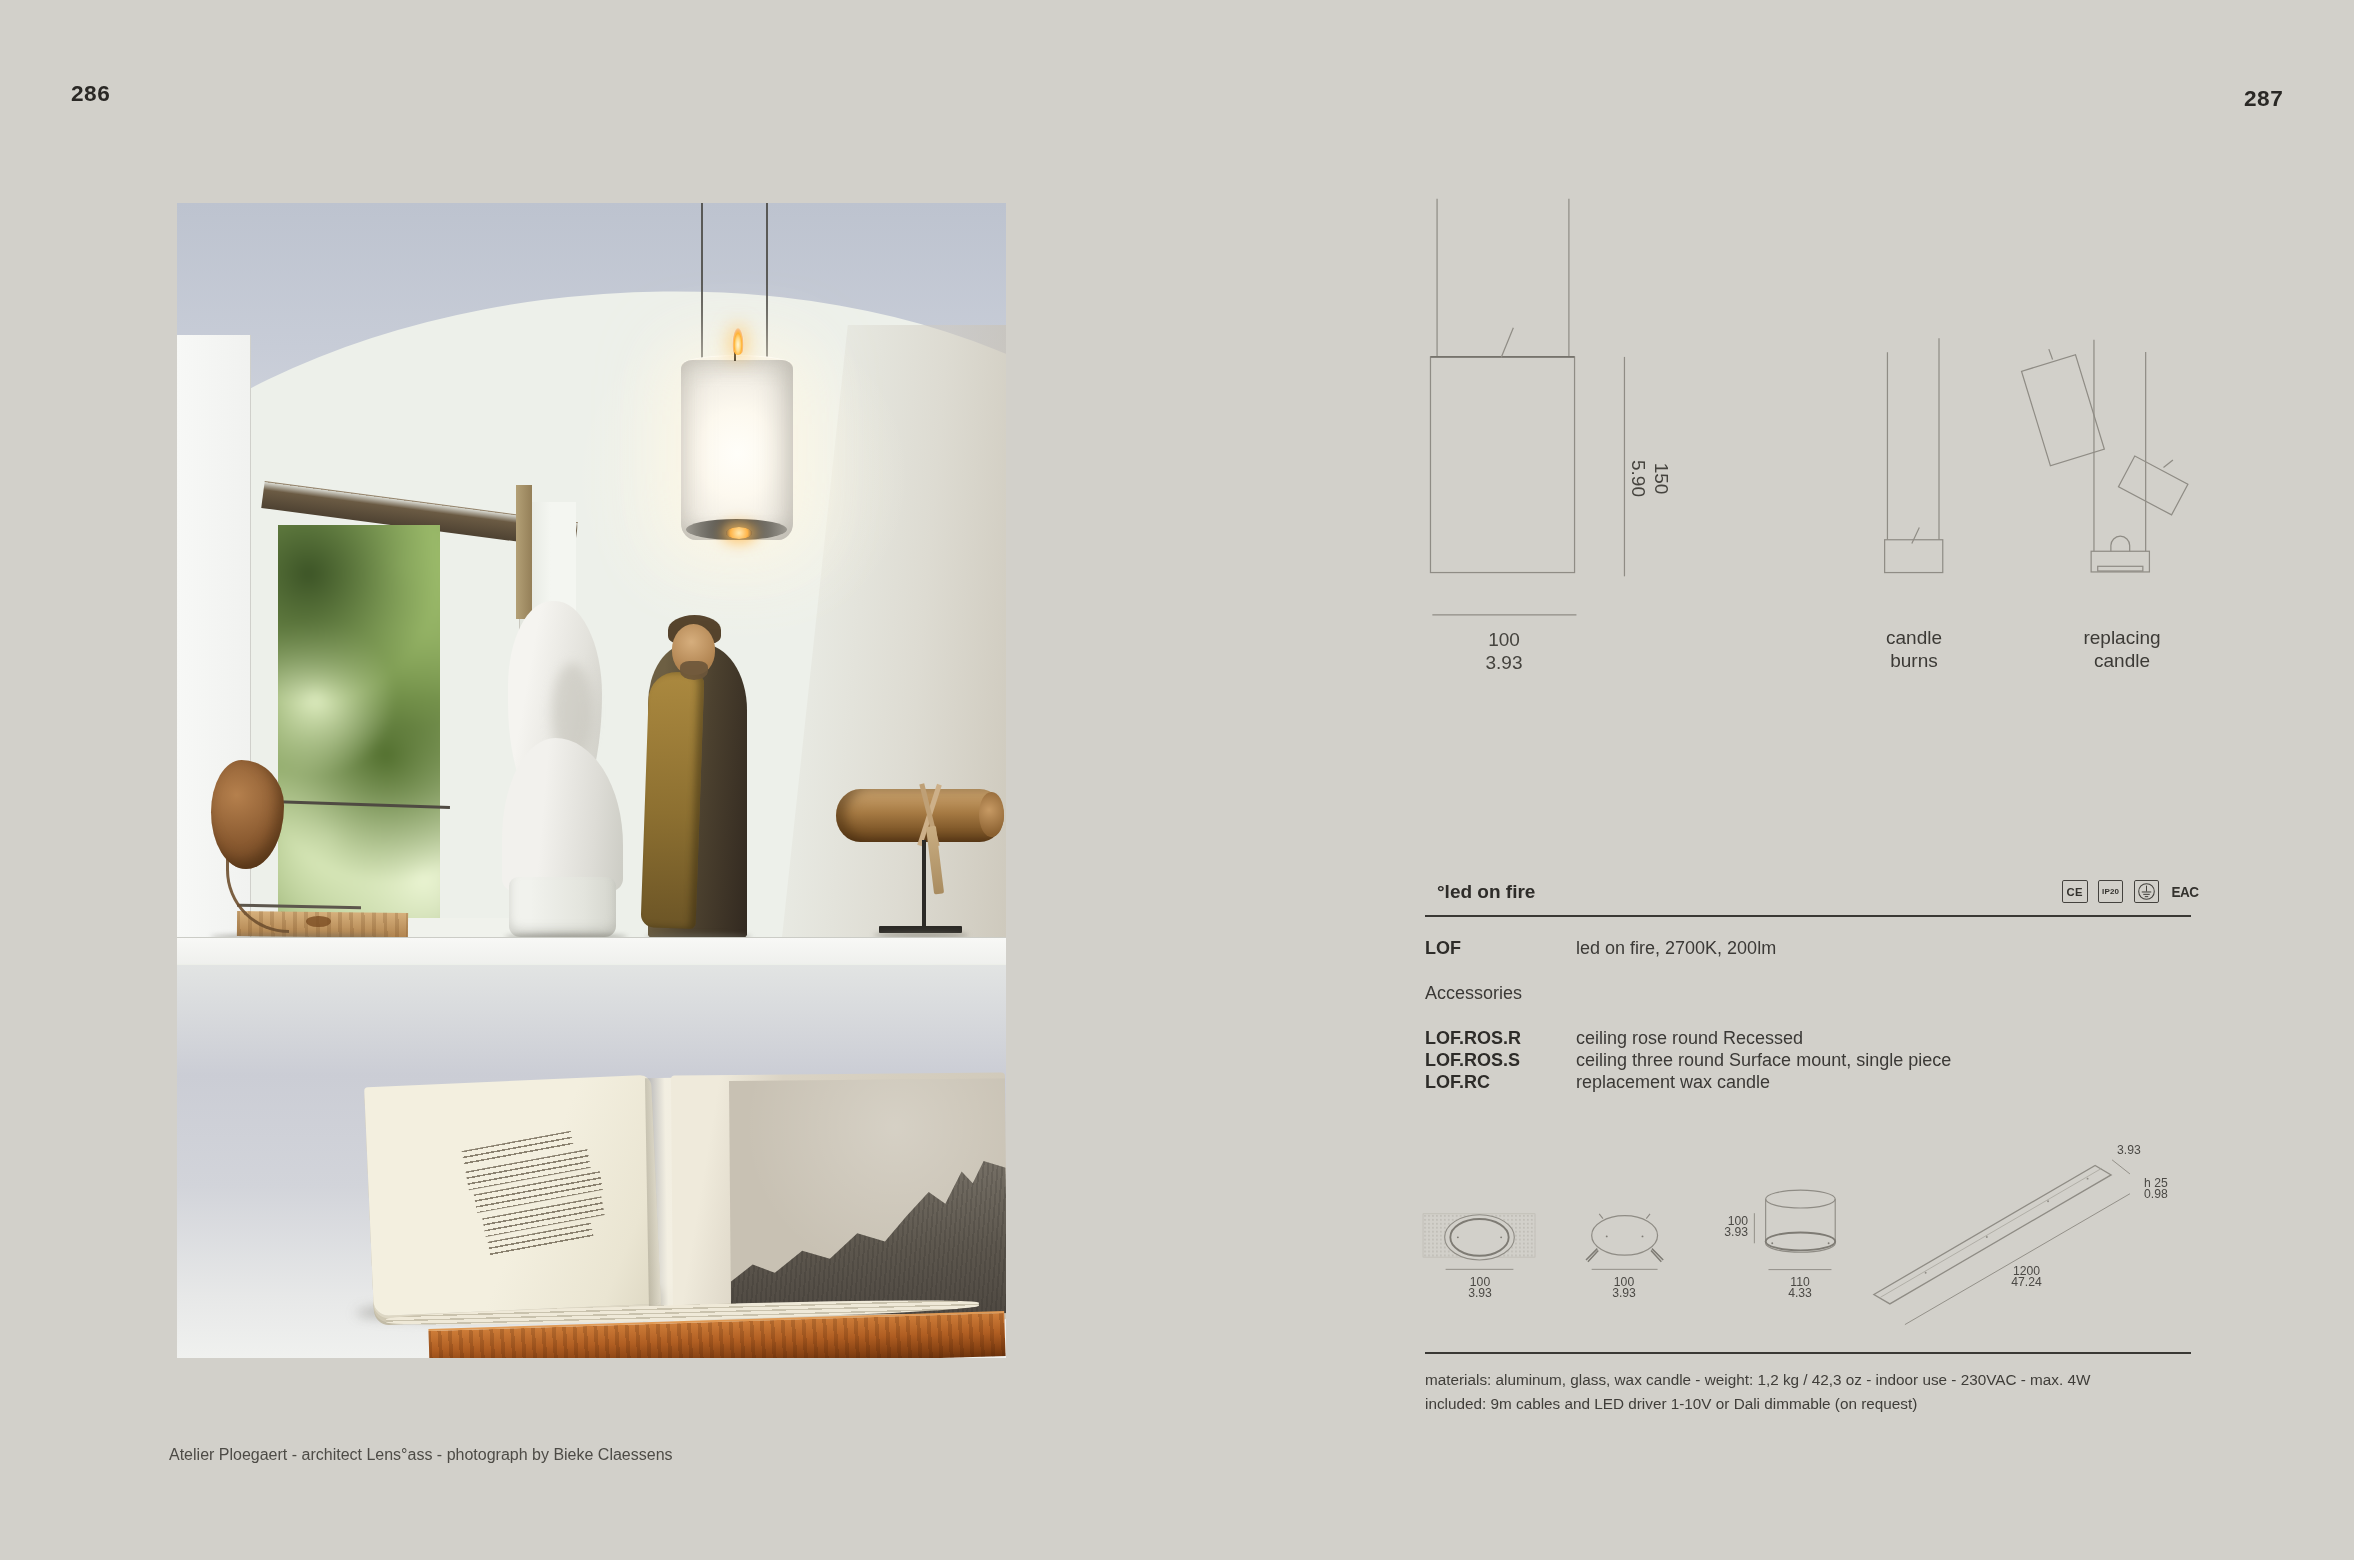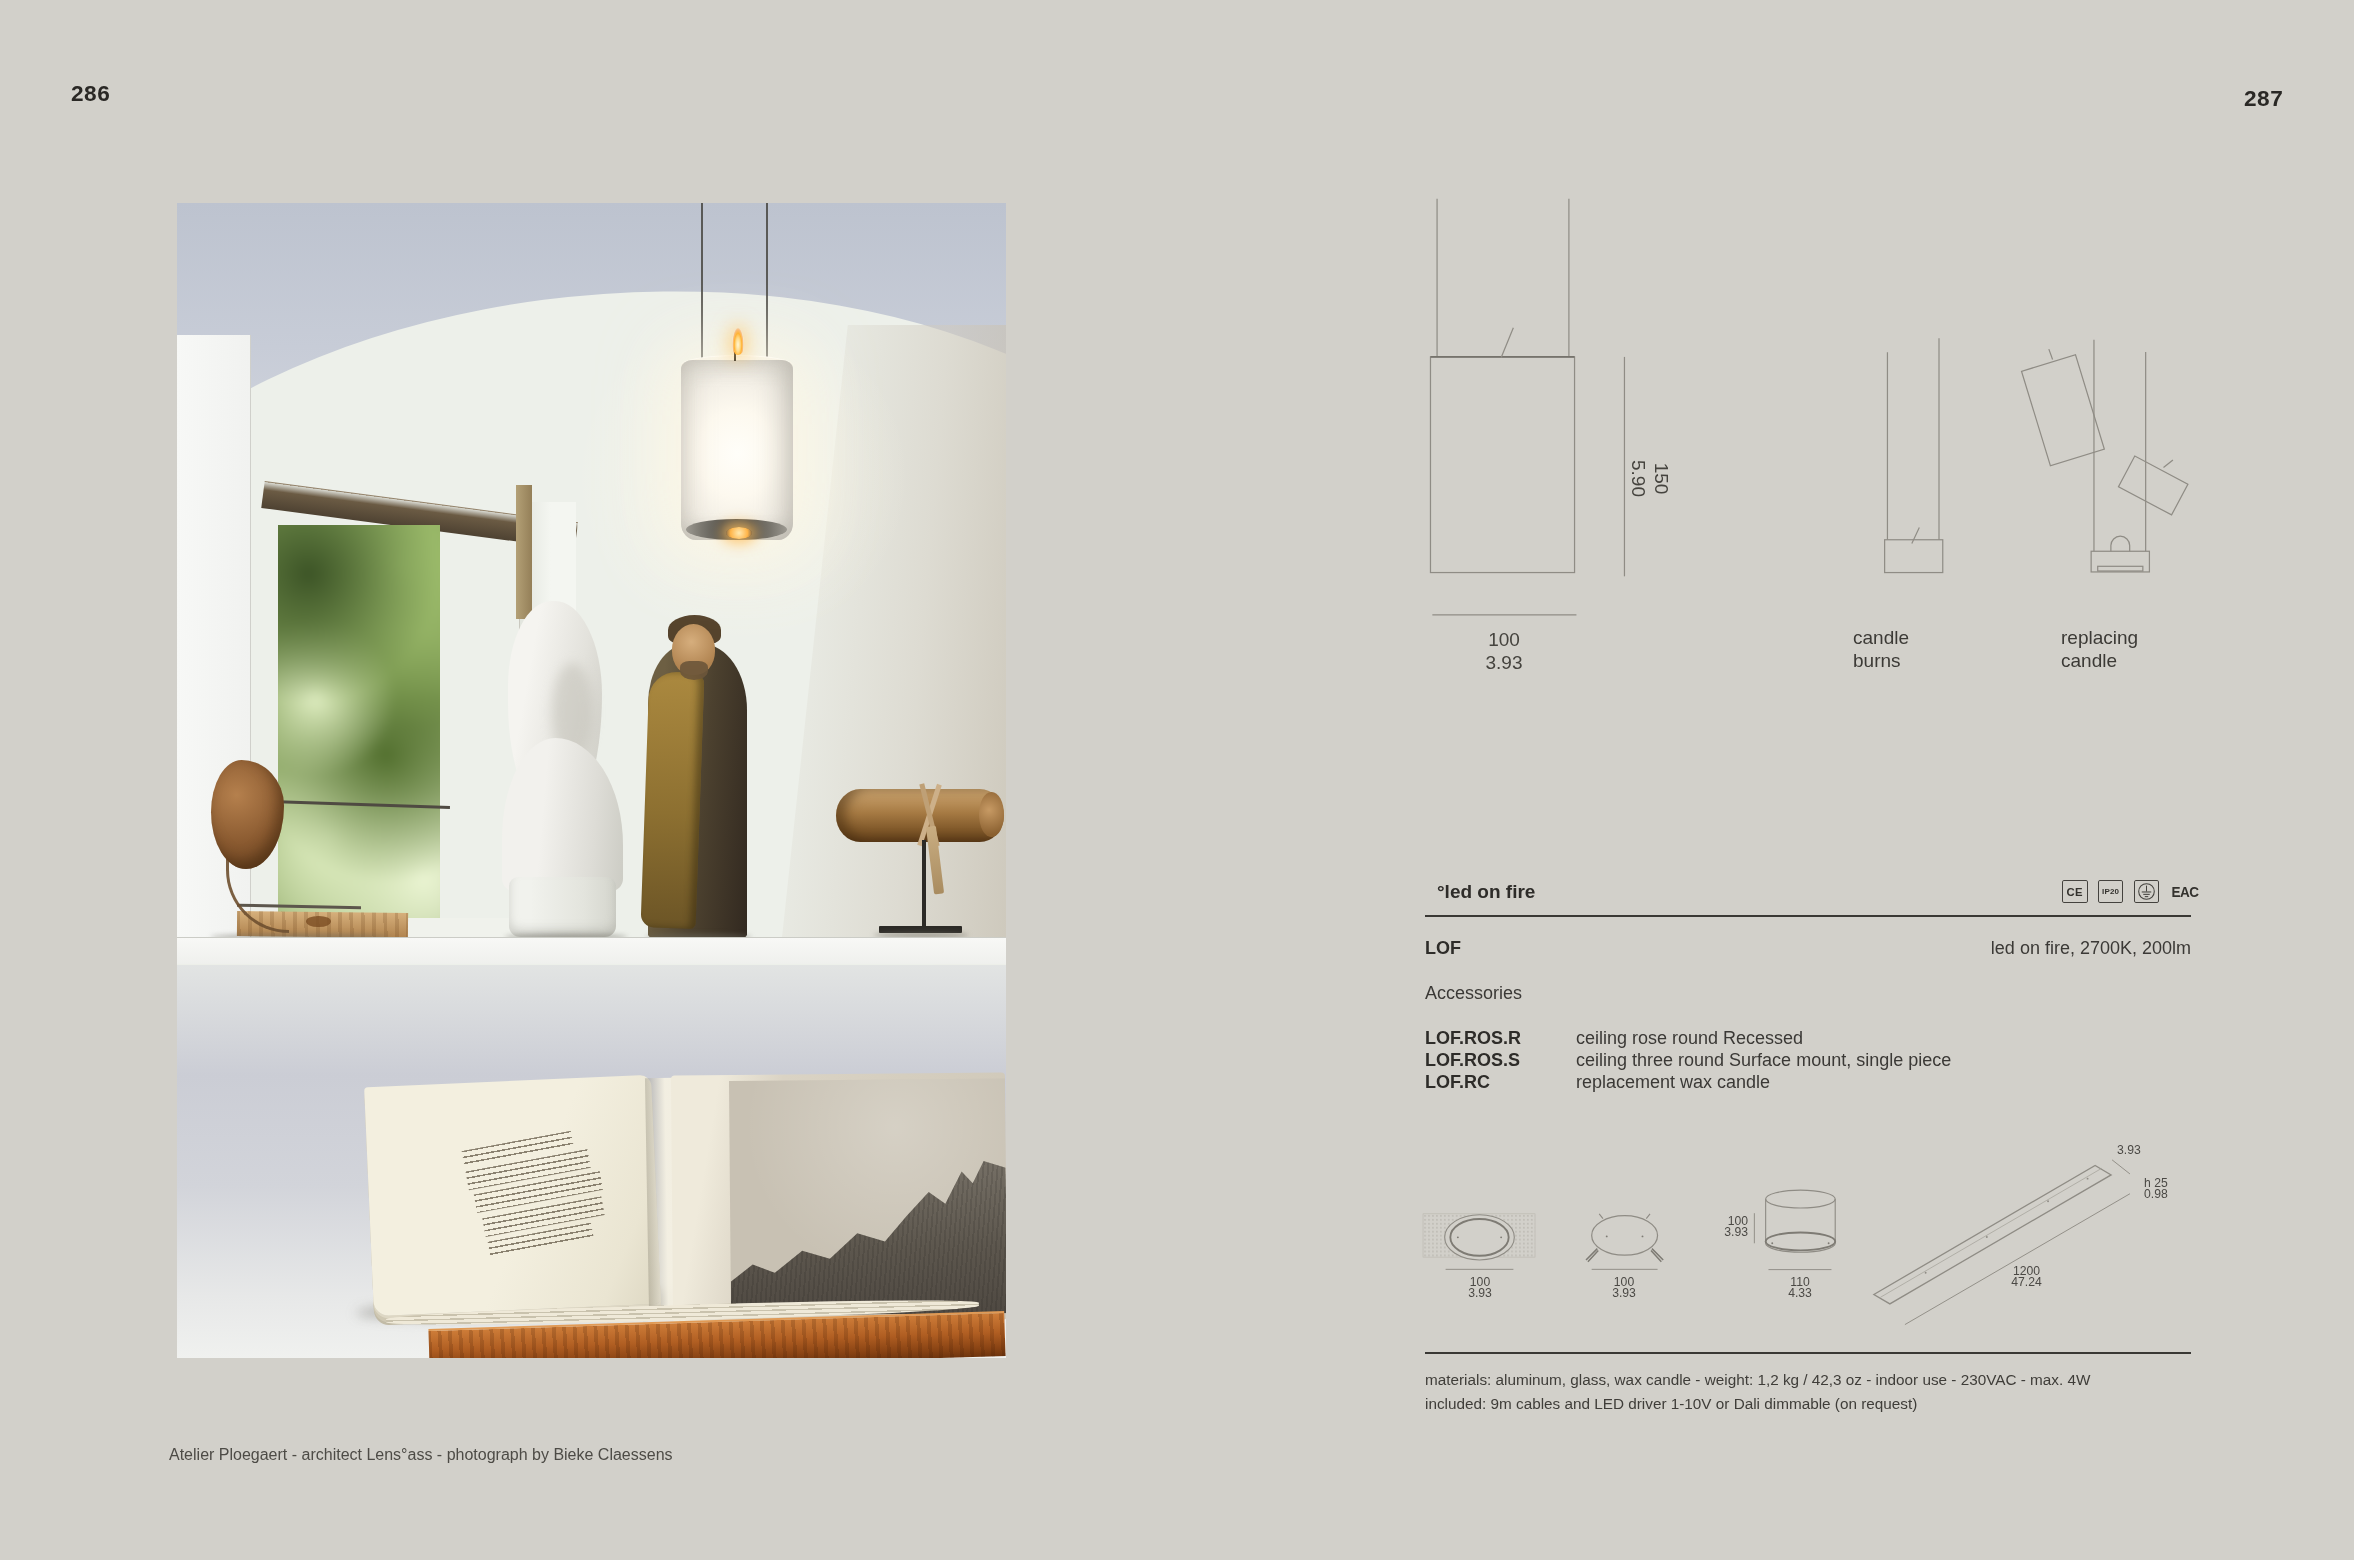--- a/index.html
+++ b/index.html
@@ -115,21 +115,21 @@
   .p-wick{left:557px;top:149px;width:1.9px;height:9.4px;background:#3d3a35;}
   .p-flame{left:555px;top:125px;width:12.2px;height:27px;border-radius:50% 50% 46% 46%/68% 68% 32% 32%;
     background:radial-gradient(50% 68% at 50% 62%,#fff8da 0%,#ffd985 38%,#ffb437 62%,rgba(255,145,35,.55) 82%,rgba(255,140,30,0) 100%);
     box-shadow:0 0 17px 4.7px rgba(255,195,90,.55);}
 
   
   svg{display:block;}
   .draw-stroke{stroke:#8f8c85;stroke-width:1.3;fill:none;}
   .dim-label{font-size:19px;line-height:22.6px;color:#45433e;text-align:center;}
   .dim-small{font-size:12.2px;line-height:11.3px;color:#4b4945;text-align:center;}
-  .seq-label{font-size:19px;line-height:22.6px;color:#3c3a36;text-align:left;}
+  .seq-label{font-size:19px;line-height:22.6px;color:#3c3a36;text-align:center;}
   .rot90{transform:rotate(90deg);}
 
   
   .spec-title{font-size:19px;font-weight:700;color:#2e2c29;}
   .rule{background:#3a3834;height:1.9px;}
   .certs{display:flex;align-items:center;gap:10.4px;}
   .cert-box{width:23.5px;height:21px;border:1.4px solid #44423e;border-radius:1.9px;display:flex;align-items:center;justify-content:center;color:#34322e;background:transparent;}
   .cert-ce{font-size:11.3px;font-weight:700;letter-spacing:0.5px;}
   .cert-ip{font-size:8px;font-weight:600;letter-spacing:0.2px;}
   .cert-eac{font-size:15px;font-weight:800;color:#34322e;transform:scaleX(.9);letter-spacing:-0.5px;}
@@ -286,21 +286,21 @@
       <line x1="5" y1="10.5" x2="15" y2="10.5" stroke="#44423e" stroke-width="1.1"></line>
       <line x1="6.6" y1="13" x2="13.4" y2="13" stroke="#44423e" stroke-width="1.1"></line>
       <line x1="8.2" y1="15.4" x2="11.8" y2="15.4" stroke="#44423e" stroke-width="1.1"></line>
     </svg>
   </div>
   <div class="cert-eac">EAC</div>
 </div>
 
 <div class="abs rule" style="left:1425px;top:915px;width:766px;"></div>
 
-<div class="abs spec-row" style="left:1425px;top:938px;width:766px;justify-content:space-between;">
+<div class="abs spec-row" style="left:1425px;top:938px;width:766px;">
   <div class="spec-code">LOF</div>
   <div>led on fire, 2700K, 200lm</div>
 </div>
 
 <div class="abs spec-head" style="left:1425px;top:983px;">Accessories</div>
 
 <div class="abs" style="left:1425px;top:1028px;width:766px;">
   <div class="spec-row">
     <div class="spec-code">LOF.ROS.R</div>
     <div>ceiling rose round Recessed</div>

